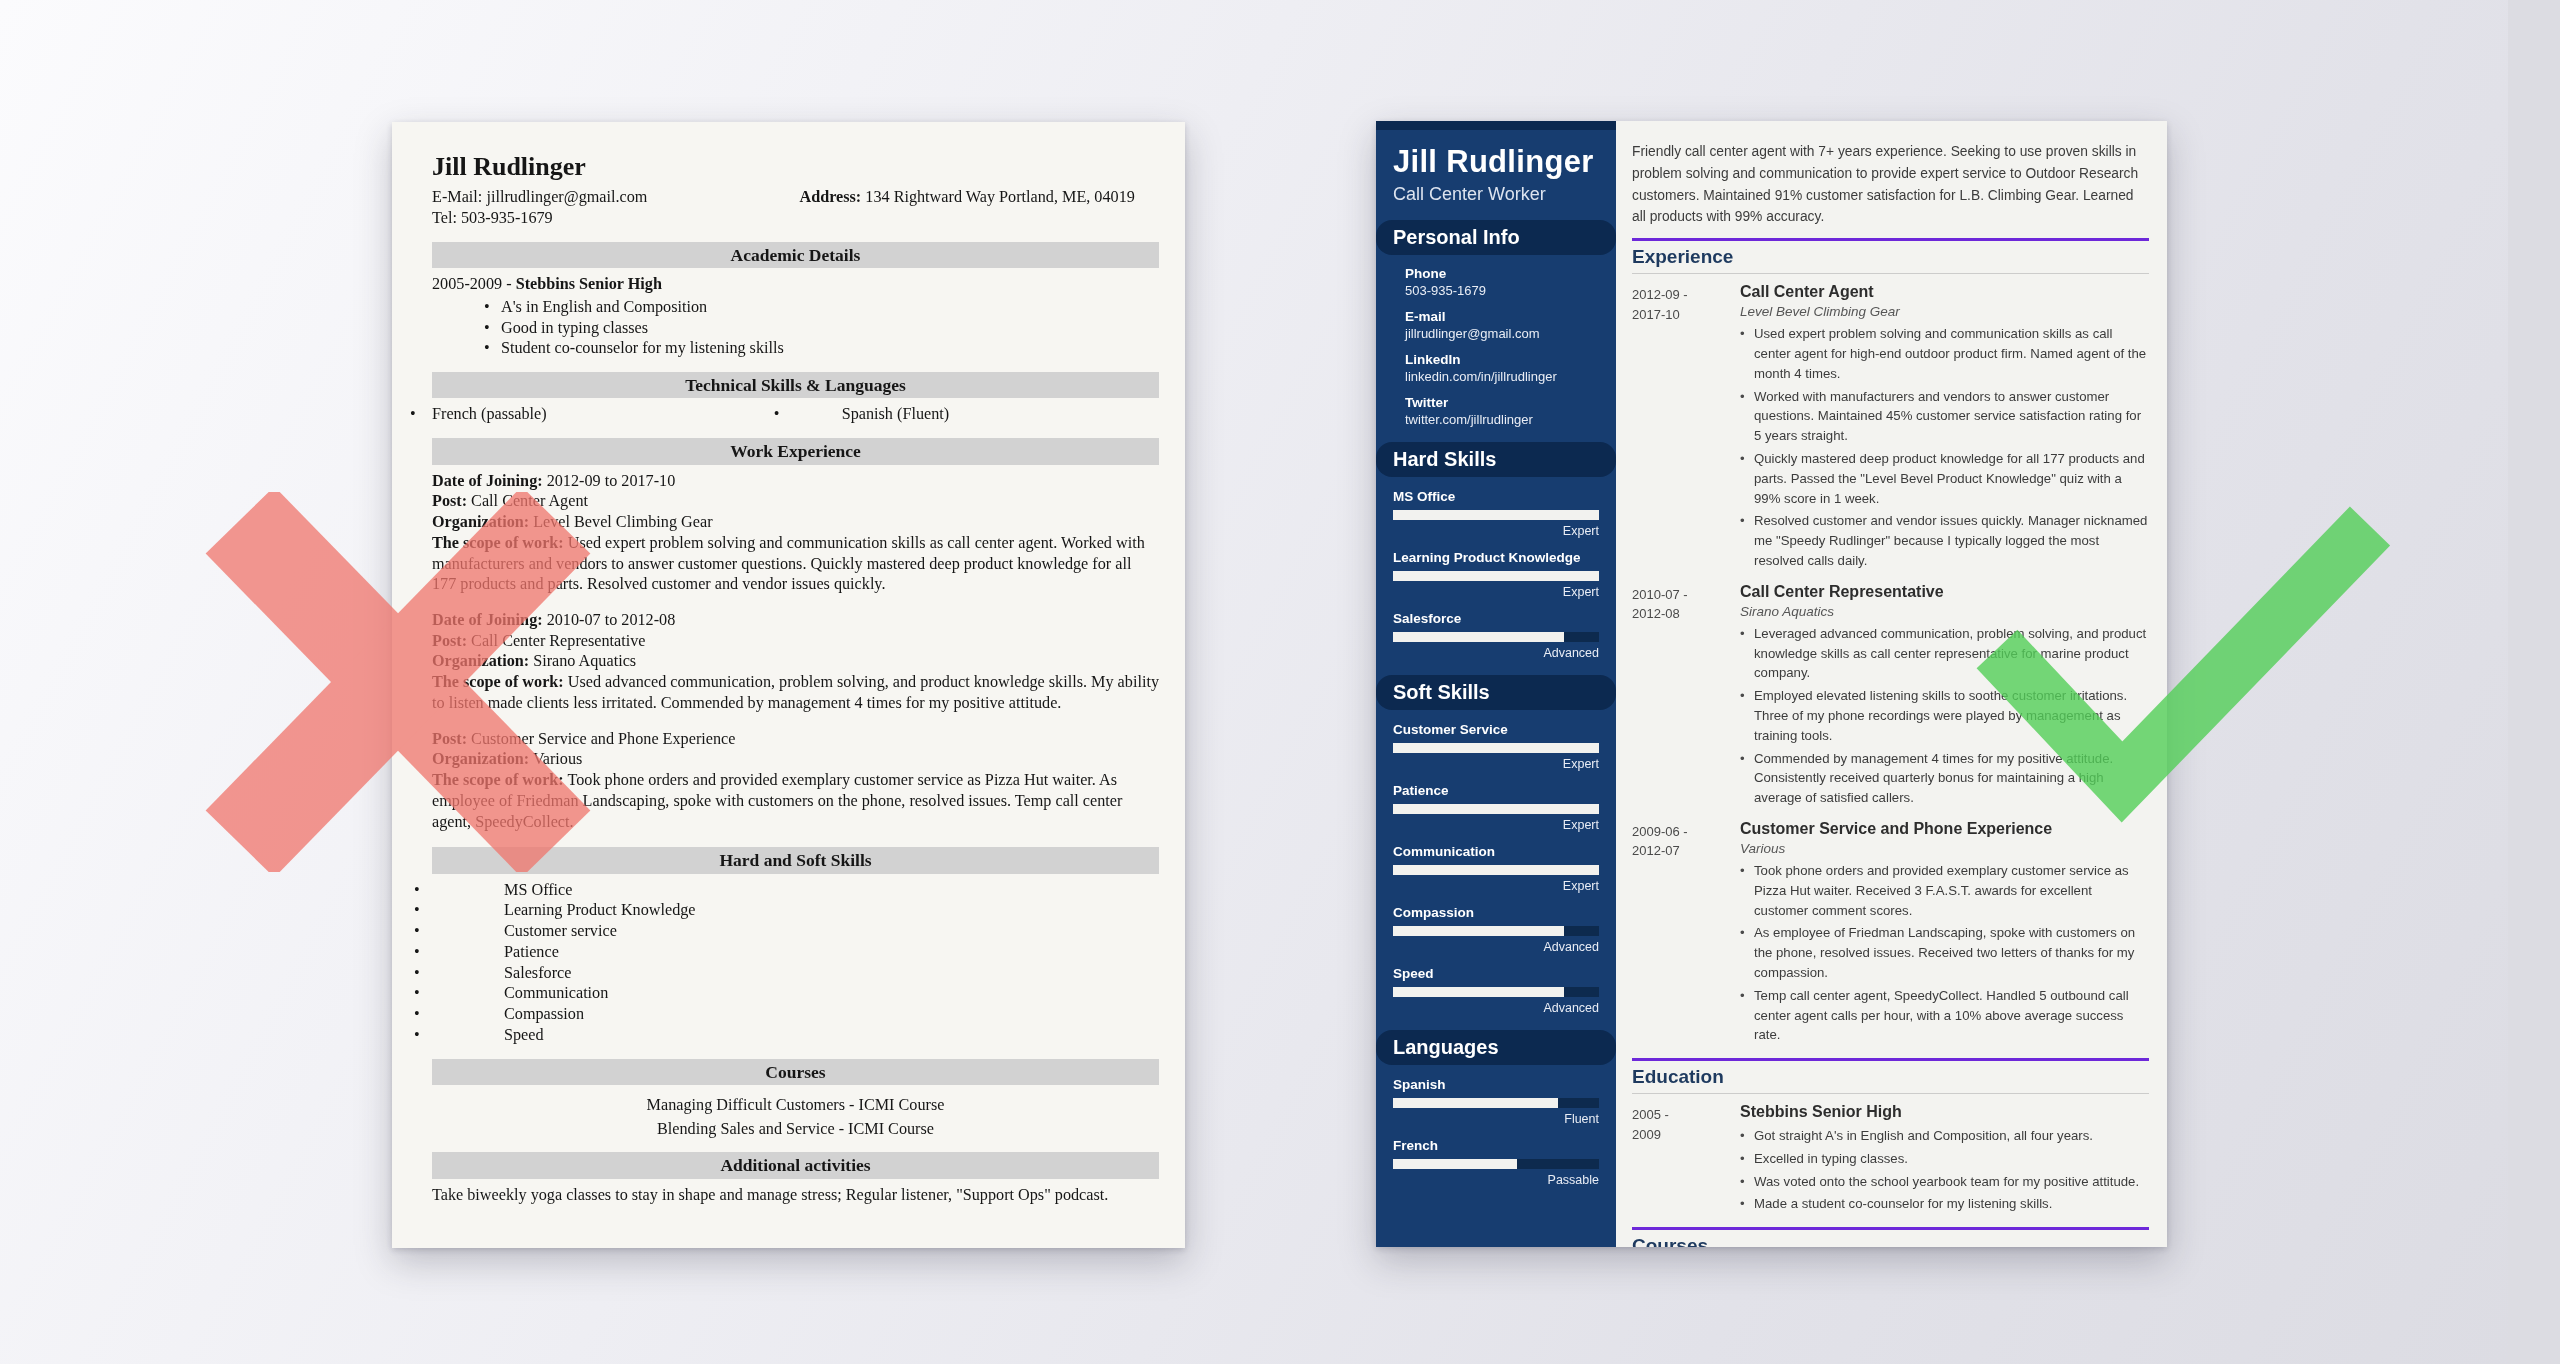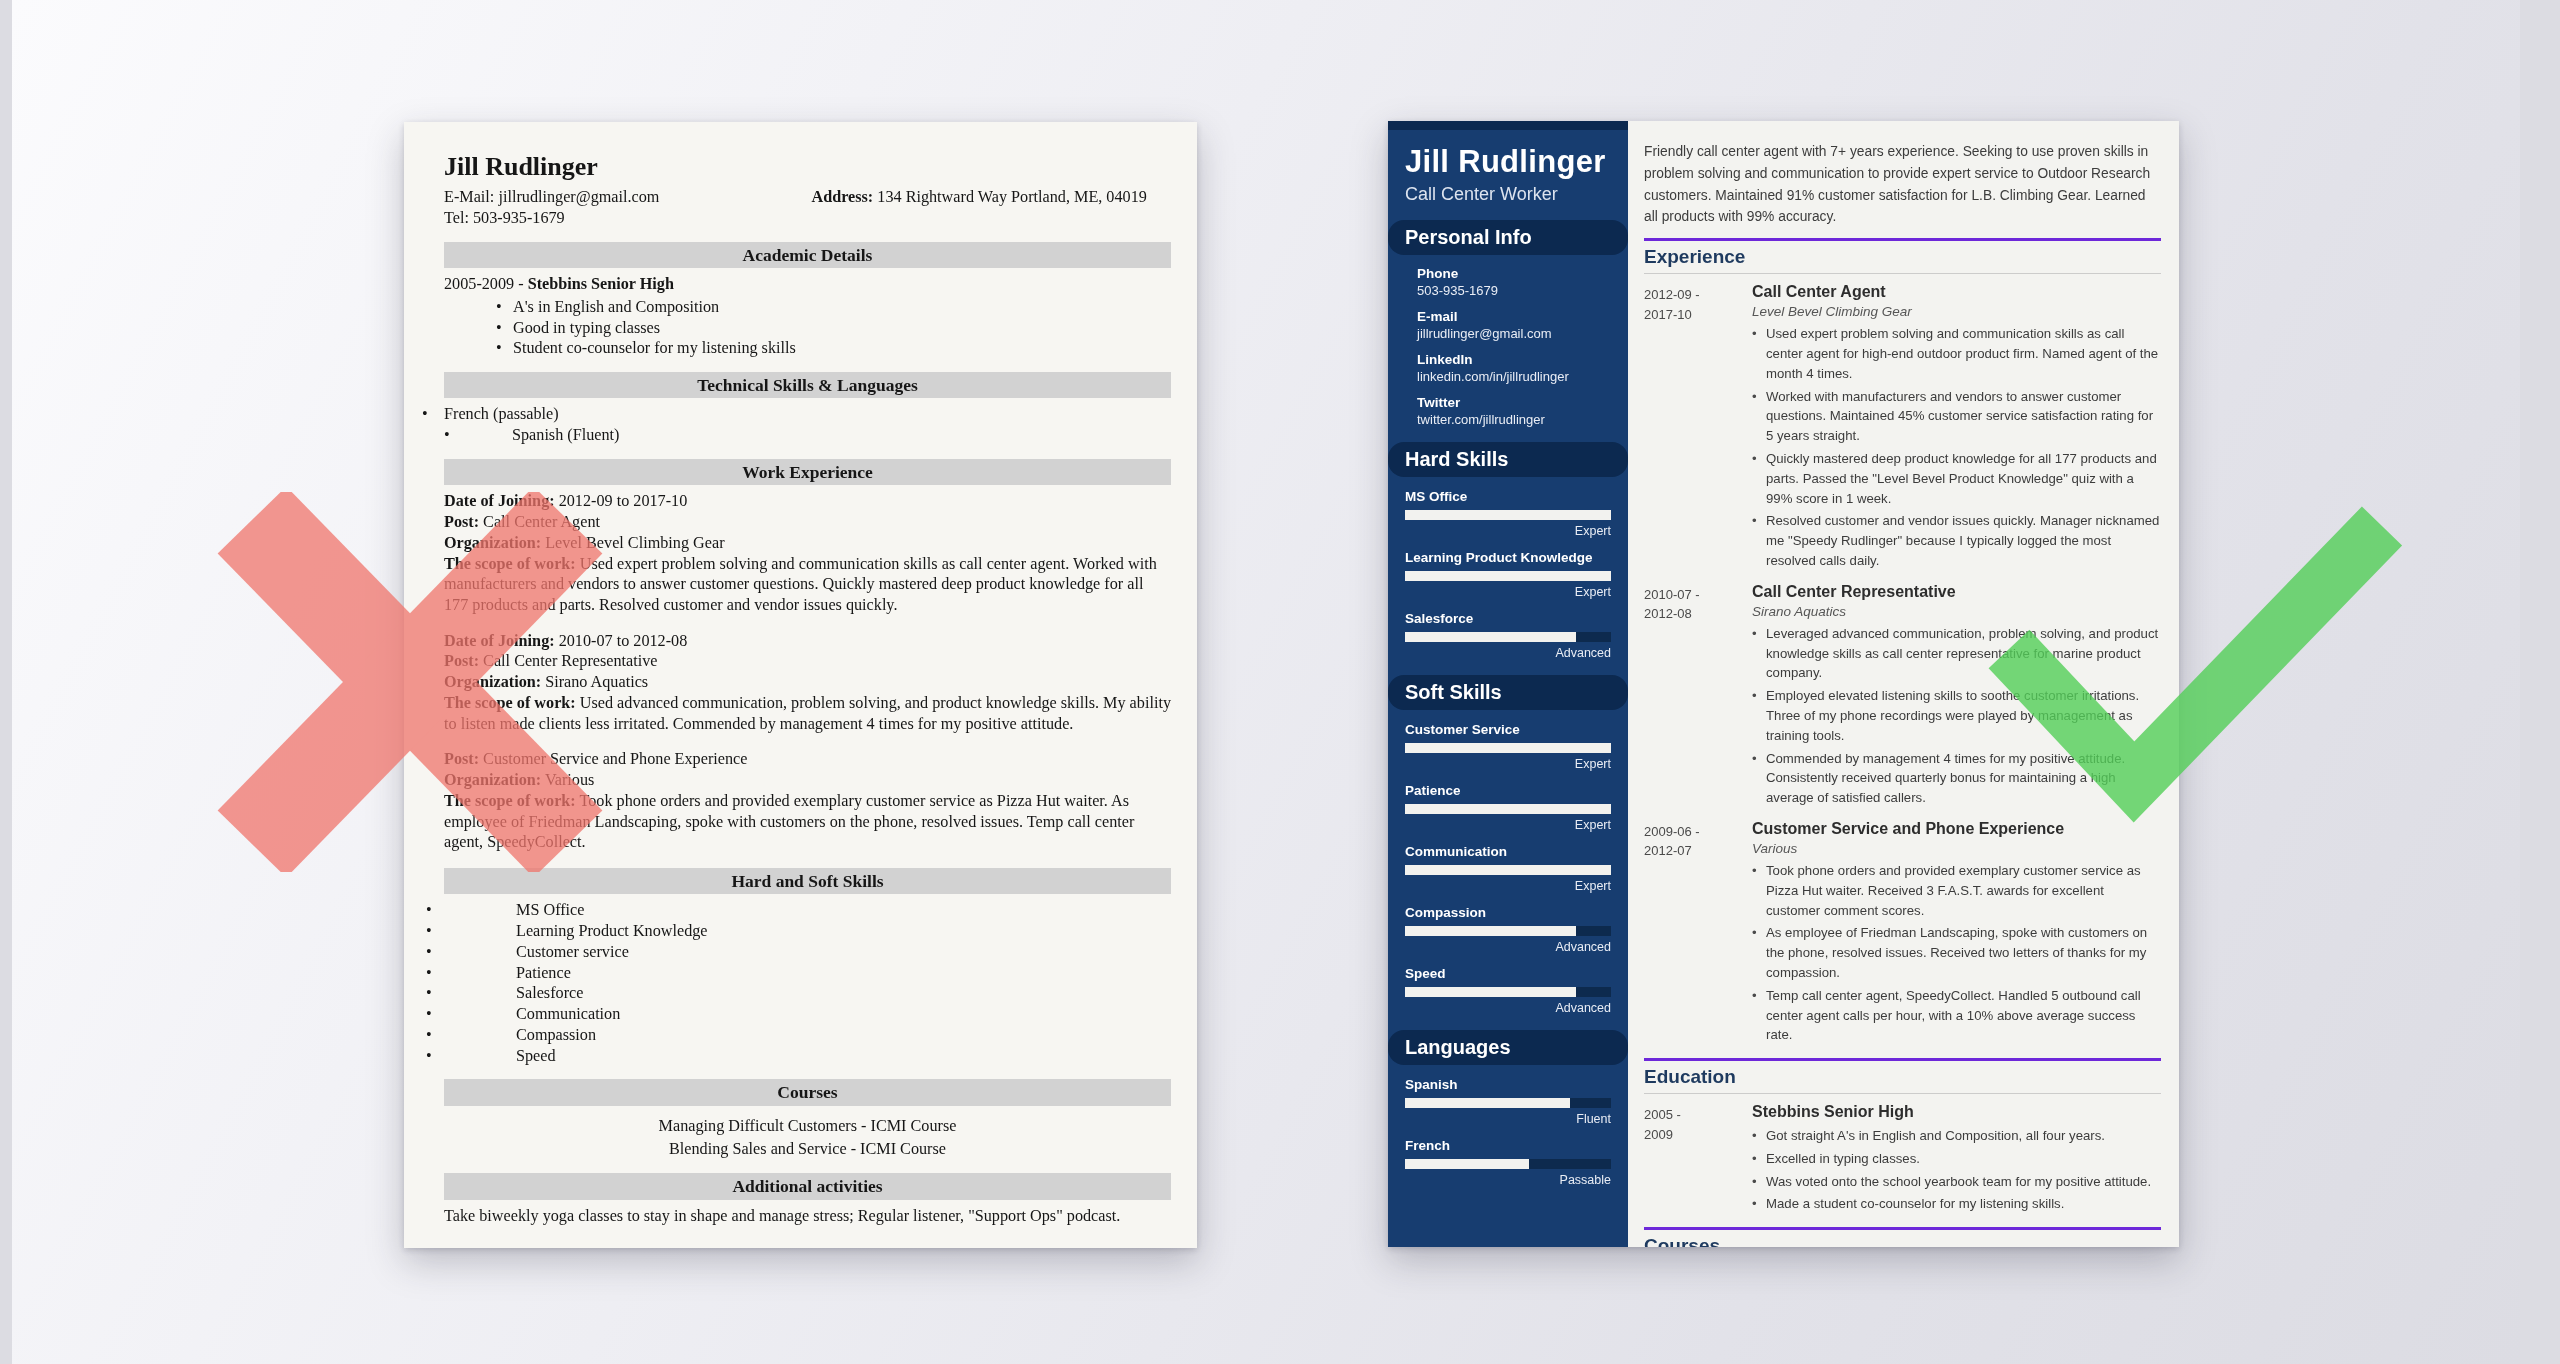--- a/index.html
+++ b/index.html
@@ -1,35 +1,35 @@
 <!DOCTYPE html>
 <html><head>
 <meta charset="utf-8">
 <style>
   html,body{margin:0;padding:0;background:#dcdce2;}
   .canvas{position:relative;width:2508px;height:1364px;overflow:hidden;
     background:linear-gradient(118deg,#fbfbfd 0%,#eeeef3 40%,#e2e2e9 75%,#dcdce3 100%);
-    font-family:"Liberation Sans",sans-serif;margin-left:12px;}
+    font-family:"Liberation Sans",sans-serif;}
 
   
   .page-bad{position:absolute;left:392px;top:122px;width:793px;height:1126px;box-sizing:border-box;
     background:#f7f6f2;box-shadow:0 14px 34px rgba(40,40,60,.25),0 2px 6px rgba(40,40,60,.18);
     padding:28px 26px 0 40px;font-family:"Liberation Serif",serif;color:#161616;
     font-size:16.2px;line-height:1.28;overflow:hidden;}
   .bad-name{font-size:26px;font-weight:bold;margin:0 0 4px 0;}
   .bad-contact{display:grid;grid-template-columns:1fr 1fr;}
   .bad-contact .c-right{padding-left:4px;}
   .bold{font-weight:bold;}
   .band{background:#d2d2d2;text-align:center;font-weight:bold;font-size:17.5px;
     padding:2px 0;margin:13px 0 6px 0;}
   .bad-school{margin-top:2px;}
   ul.bad-academic{list-style:none;margin:2px 0 0 52px;padding:0;}
   ul.bad-academic li{position:relative;padding-left:17px;}
   ul.bad-academic li::before{content:"\2022";position:absolute;left:0;}
-  .bad-tech-row{display:flex;margin-top:2px;flex-direction:column;}
+  .bad-tech-row{display:flex;margin-top:2px;}
   .bad-tech-item{position:relative;padding-left:70px;}
   .bad-tech-item::before{content:"\2022";position:absolute;left:0;}
   .bad-tech-item.first{flex:0 0 47%;padding-left:0;}
   .bad-tech-item.first::before{left:-22px;}
   .bad-tech-item.second{padding-left:68px;}
   .bad-tech-item.second::before{left:0;}
   .bad-job{margin-bottom:15px;}
   ul.bad-skill-list{list-style:none;margin:2px 0 0 0;padding:0;}
   ul.bad-skill-list li{position:relative;padding-left:72px;}
   ul.bad-skill-list li::before{content:"\2022";position:absolute;left:-18px;}

